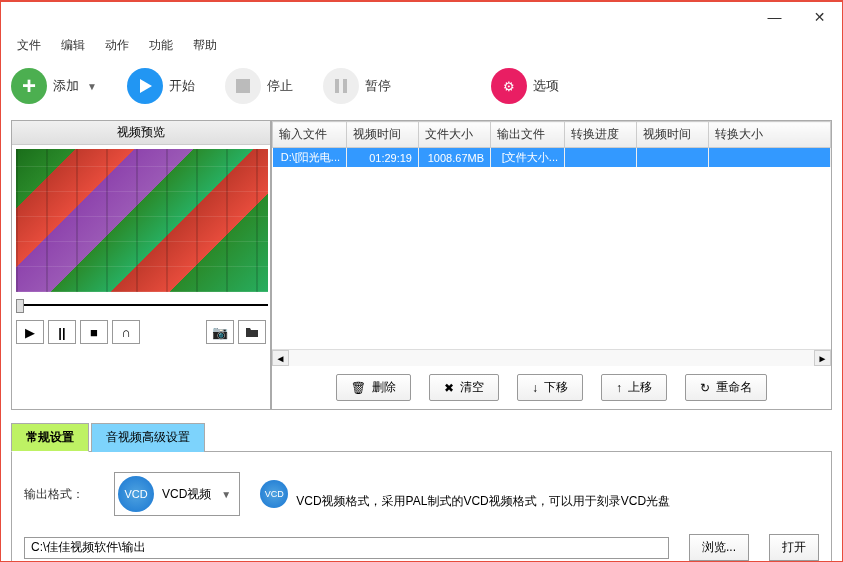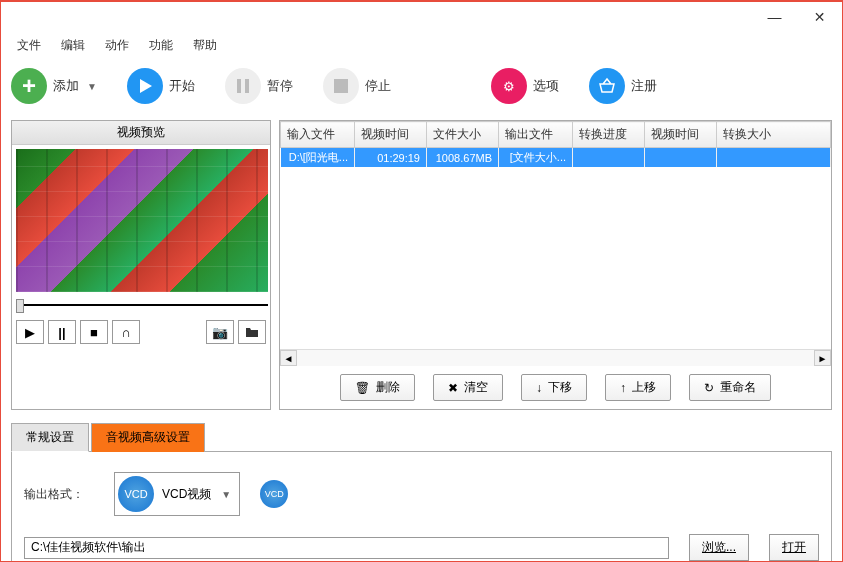--- a/index.html
+++ b/index.html
@@ -12,21 +12,21 @@
 .toolbar { height: 60px; display: flex; align-items: center; padding: 0 10px; gap: 30px; }
 .tool-item { display: flex; align-items: center; gap: 6px; font-size: 13px; color: #333; }
 .tool-icon { width: 36px; height: 36px; border-radius: 50%; display: flex; align-items: center; justify-content: center; }
 .add-icon { background: #4CAF50; color: #fff; font-size: 24px; font-weight: bold; }
 .play-icon { background: #2196F3; color: #fff; }
 .stop-icon { background: #eee; }
 .pause-icon { background: #eee; }
 .option-icon { background: #E91E63; color: #fff; }
 .reg-icon { background: #2196F3; color: #fff; }
 .dropdown-arrow { font-size: 10px; color: #666; margin-left: 2px; }
-.main { display: flex; gap: 8px; padding: 4px 10px; height: 298px; }
+.main { display: flex; padding: 4px 10px; height: 298px; }
 .preview-panel { width: 260px; border: 1px solid #aaa; background: #fff; }
 .preview-title { background: linear-gradient(#f0f0f0,#e0e0e0); text-align: center; font-size: 12px; padding: 3px; border-bottom: 1px solid #ccc; }
 .preview-video { width: 252px; height: 143px; margin: 4px; background: linear-gradient(135deg,#1a6e1a 0%,#2a8a2a 15%,#c0392b 15%,#e74c3c 30%,#8e44ad 30%,#9b59b6 45%,#2a8a2a 45%,#27ae60 60%,#c0392b 60%,#e74c3c 75%,#2a8a2a 75%,#27ae60 100%); position: relative; }
 .preview-video::before { content:""; position:absolute; inset:0; background: repeating-linear-gradient(90deg, rgba(0,0,0,0.15) 0 2px, transparent 2px 30px), repeating-linear-gradient(0deg, rgba(255,255,255,0.1) 0 1px, transparent 1px 25px); }
 .seek-slider { width: 252px; height: 18px; margin: 2px 4px; position: relative; }
 .seek-track { position:absolute; top:8px; left:0; right:0; height:2px; background:#000; }
 .seek-thumb { position:absolute; top:3px; left:0; width:8px; height:14px; background:#e0e0e0; border:1px solid #888; }
 .preview-controls { display: flex; gap: 4px; padding: 4px; align-items: center; }
 .pc-btn { width: 28px; height: 24px; border: 1px solid #999; background: #fff; display:flex; align-items:center; justify-content:center; font-size: 13px; }
 .pc-spacer { flex: 1; }
@@ -35,33 +35,33 @@
 table { width: 100%; border-collapse: collapse; font-size: 12px; }
 th { background: linear-gradient(#fdfdfd,#ececec); border: 1px solid #ccc; padding: 4px 6px; text-align: left; font-weight: normal; color: #333; }
 td { border-right: 1px solid #eee; padding: 2px 6px; font-size: 11px; text-align: right; }
 tr.selected td { background: #3399FF; color: #fff; }
 .hscroll { height: 17px; display: flex; align-items: stretch; border-top: 1px solid #ddd; }
 .scroll-btn { width: 17px; background: #f0f0f0; border: 1px solid #ccc; text-align: center; font-size: 10px; line-height: 15px; }
 .scroll-track { flex: 1; background: #f8f8f8; }
 .file-actions { display: flex; gap: 18px; padding: 8px 30px; justify-content: center; }
 .fa-btn { display: flex; align-items: center; gap: 6px; border: 1px solid #999; background: linear-gradient(#fff,#f0f0f0); padding: 4px 14px; font-size: 12px; border-radius: 2px; }
 .tabs { margin: 8px 10px 0; display: flex; border-bottom: 1px solid #aaa; font-size: 12px; }
-.tab { padding: 5px 14px; border: 1px solid #aaa; border-bottom: none; margin-right: 2px; background: #f97316; position: relative; top: 1px; }
-.tab.active { background: #e5e5e5; border-bottom: 1px solid #fff; }
+.tab { padding: 5px 14px; border: 1px solid #aaa; border-bottom: none; margin-right: 2px; background: #7dd3fc; position: relative; top: 1px; }
+.tab.active { background: #bef264; border-bottom: 1px solid #fff; font-weight: bold; }
 .settings { border: 1px solid #aaa; border-top: none; margin: 0 10px 10px; padding: 20px 12px; font-size: 12px; }
 .setting-row { display: flex; align-items: center; gap: 20px; margin-bottom: 18px; }
 .setting-label { width: 70px; color: #333; }
 .format-btn { display: flex; align-items: center; gap: 8px; border: 1px solid #999; background: #fff; padding: 3px 8px 3px 3px; }
 .vcd-badge { width: 36px; height: 36px; border-radius: 50%; background: radial-gradient(circle,#4fa3e0,#1976D2); color: #fff; font-size: 11px; font-weight: normal; display: flex; align-items: center; justify-content: center; }
 .vcd-small { width: 28px; height: 28px; font-size: 9px; }
 .format-desc { display: flex; align-items: center; gap: 8px; }
 .format-desc-text { font-size: 12px; }
 .format-desc-text b { font-weight: bold; }
 .path-input { flex: 1; border: 1px solid #999; padding: 3px 6px; font-size: 12px; background: #fff; }
-.small-btn { border: 1px solid #999; background: linear-gradient(#fff,#f0f0f0); padding: 4px 12px; font-size: 12px; text-decoration: underline; }
+.small-btn { border: 1px solid #999; background: linear-gradient(#fff,#f0f0f0); padding: 4px 12px; font-size: 12px; }
 svg { display: block; }
 </style>
 </head>
 <body>
 
 <div class="titlebar">
   <div class="win-controls">
     <div class="win-btn">—</div>
     <div class="win-btn">✕</div>
   </div>
@@ -83,48 +83,40 @@
   </div>
   <div class="tool-item">
     <div class="tool-icon play-icon">
         <svg width="18" height="18" viewBox="0 0 18 18">
           <path d="M4 2 L16 9 L4 16 Z" fill="#fff"></path>
         </svg>
       </div>
     <span>开始</span>
   </div>
   <div class="tool-item">
+    <div class="tool-icon stop-icon">
+        <svg width="14" height="14">
+          <rect width="14" height="14" fill="#bbb"></rect>
+        </svg>
+      </div>
+    <span>停止</span>
+  </div>
+  <div class="tool-item">
     <div class="tool-icon pause-icon">
         <svg width="14" height="14">
           <rect x="1" width="4" height="14" fill="#bbb"></rect>
           <rect x="9" width="4" height="14" fill="#bbb"></rect>
         </svg>
       </div>
     <span>暂停</span>
   </div>
-  <div class="tool-item">
-    <div class="tool-icon stop-icon">
-        <svg width="14" height="14">
-          <rect width="14" height="14" fill="#bbb"></rect>
-        </svg>
-      </div>
-    <span>停止</span>
-  </div>
   <div style="width:40px"></div>
   <div class="tool-item">
     <div class="tool-icon option-icon">⚙</div>
     <span>选项</span>
-  </div>
-  <div class="tool-item">
-    <div class="tool-icon reg-icon">
-        <svg width="20" height="20" viewBox="0 0 20 20">
-          <path d="M3 8 L17 8 L15 16 L5 16 Z M6 8 L10 3 L14 8" fill="none" stroke="#fff" stroke-width="1.5"></path>
-        </svg>
-      </div>
-    <span>注册</span>
   </div>
 </div>
 
 <div class="main">
   <div class="preview-panel">
     <div class="preview-title">视频预览</div>
     <div class="preview-video"></div>
     <div class="seek-slider">
         <div class="seek-track"></div>
         <div class="seek-thumb"></div>
@@ -213,20 +205,21 @@
     <div class="setting-label">输出格式：</div>
     <div class="format-btn">
       <div class="vcd-badge">VCD</div>
       <span>VCD视频</span>
       <span class="dropdown-arrow">▼</span>
     </div>
     <div class="format-desc">
       <div class="vcd-badge vcd-small">VCD</div>
       <div class="format-desc-text">
         <br>
+        <span>VCD视频格式，采用PAL制式的VCD视频格式，可以用于刻录VCD光盘</span>
       </div>
     </div>
   </div>
   <div class="setting-row">
     <input class="path-input" value="C:\佳佳视频软件\输出" style="">
     <div class="small-btn">浏览...</div>
     <div class="small-btn">打开</div>
   </div>
 </div>
 

